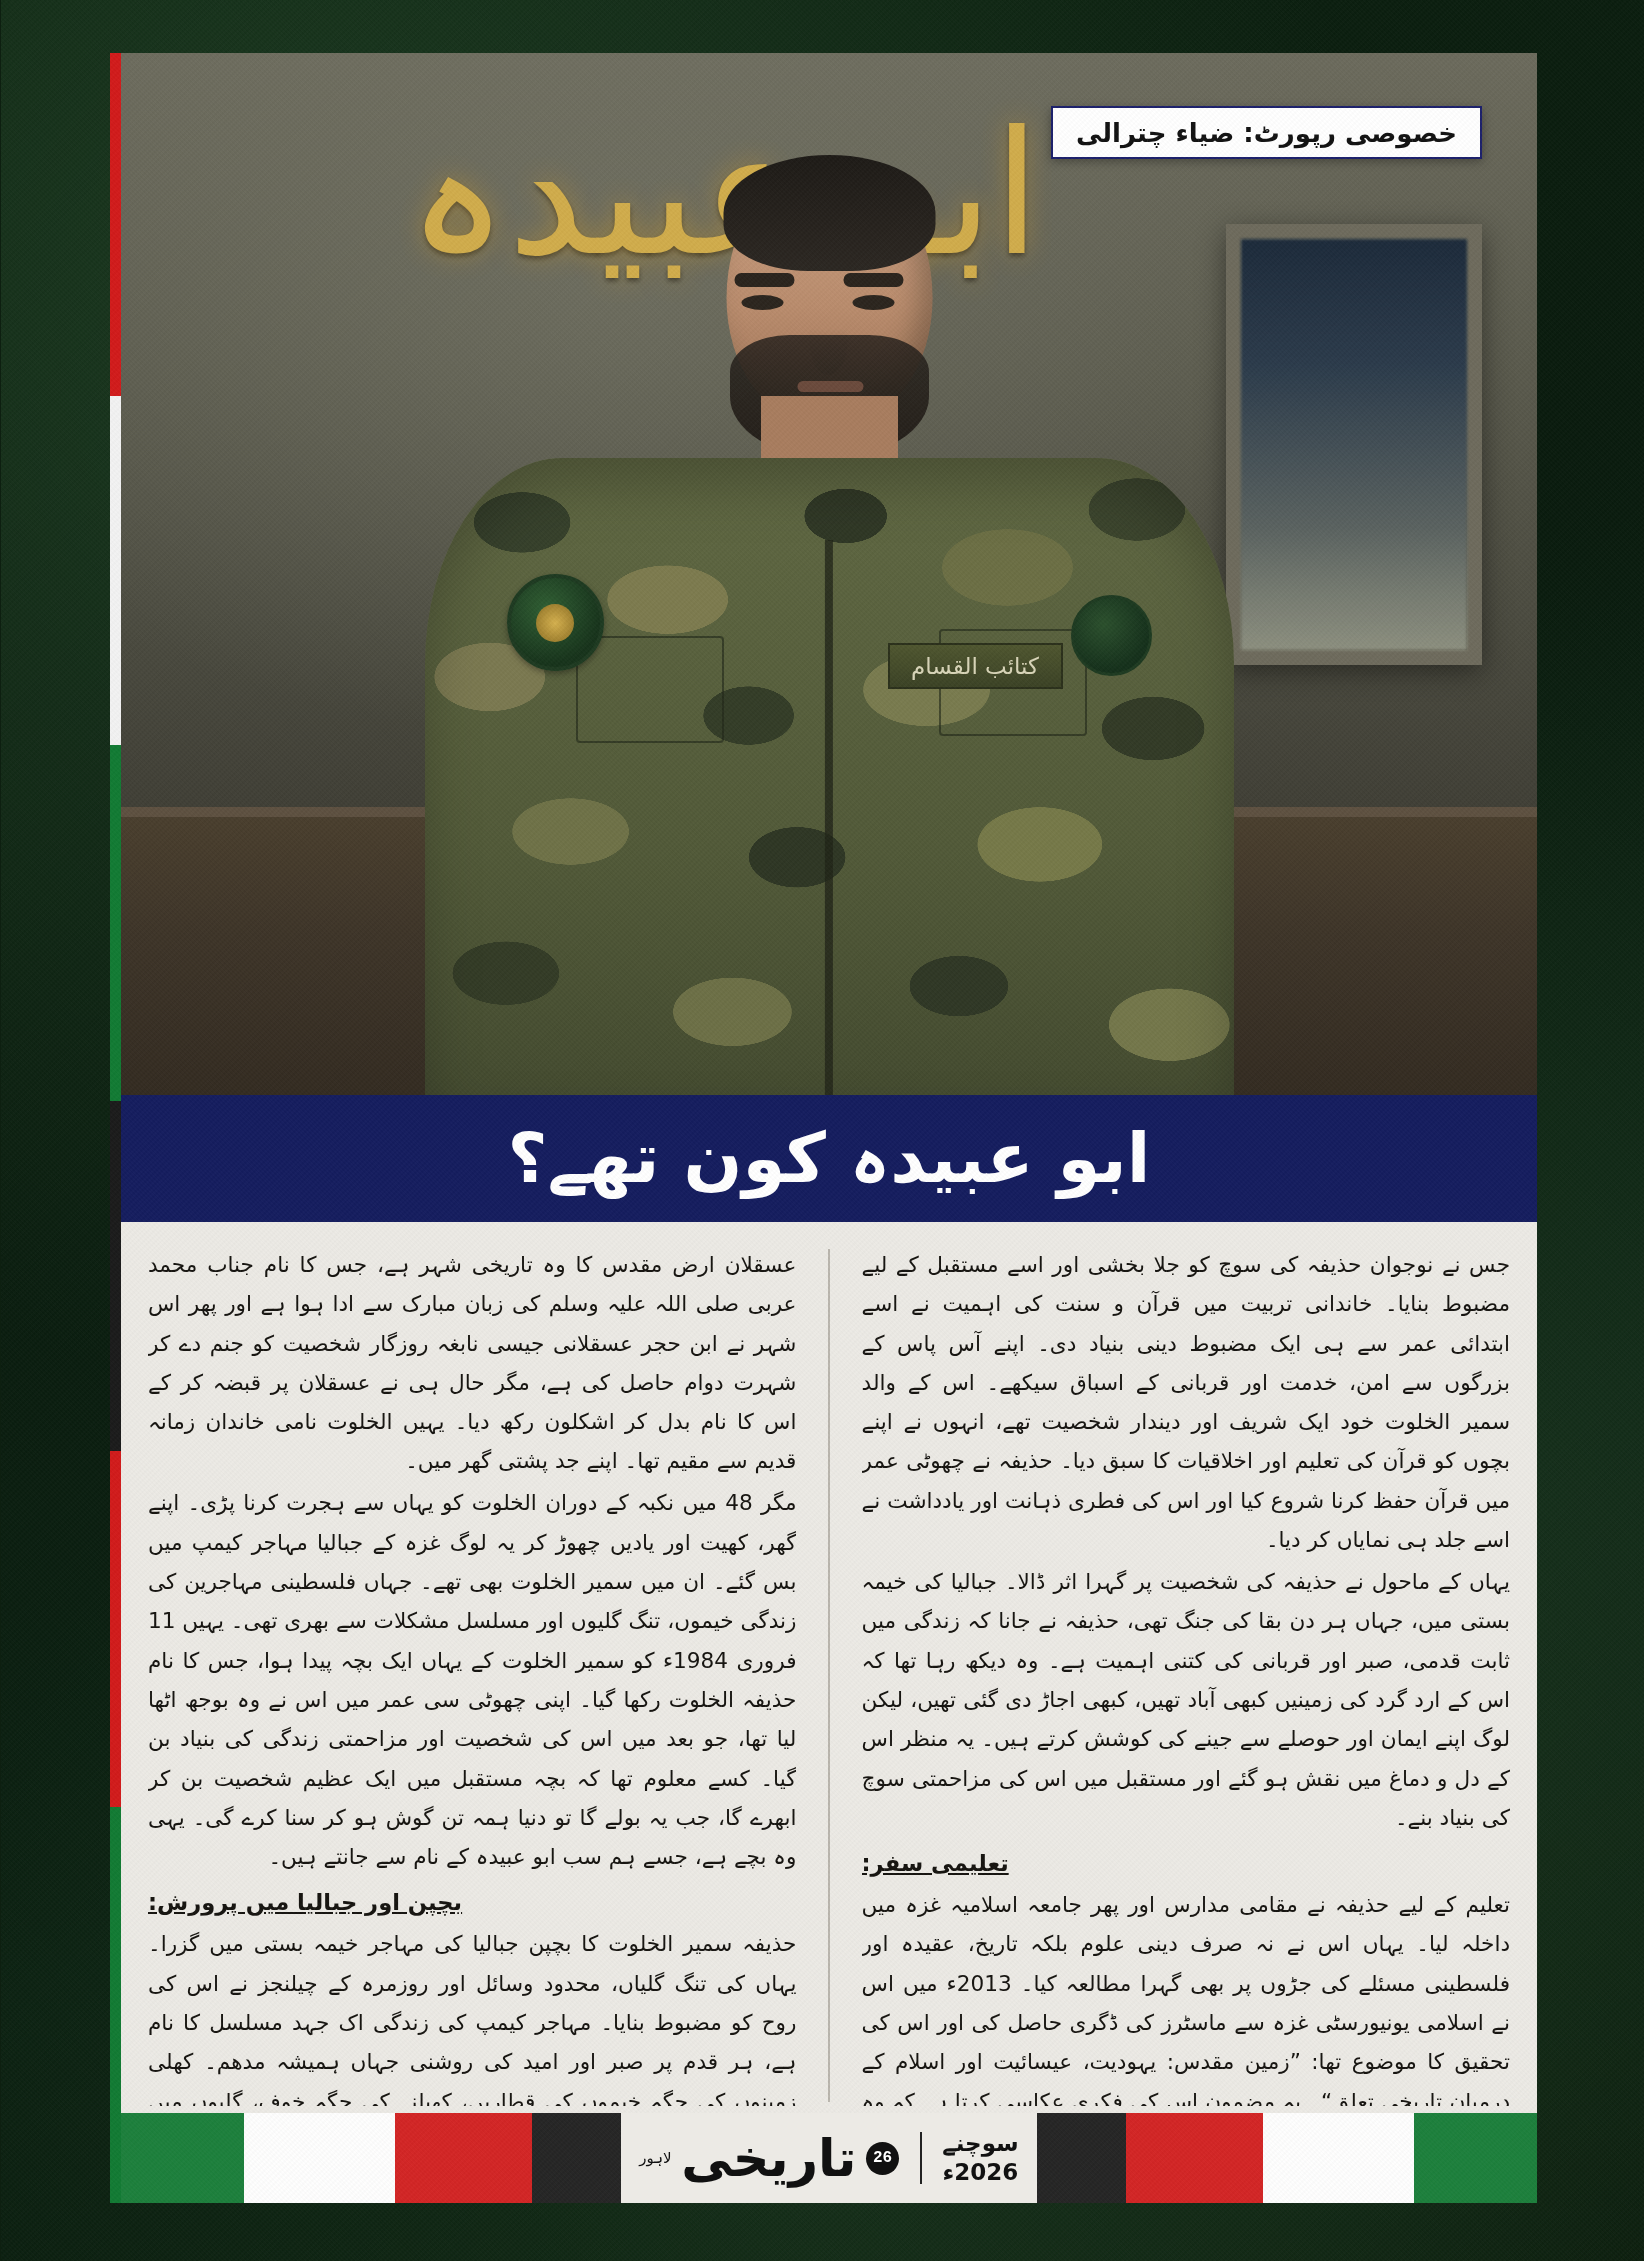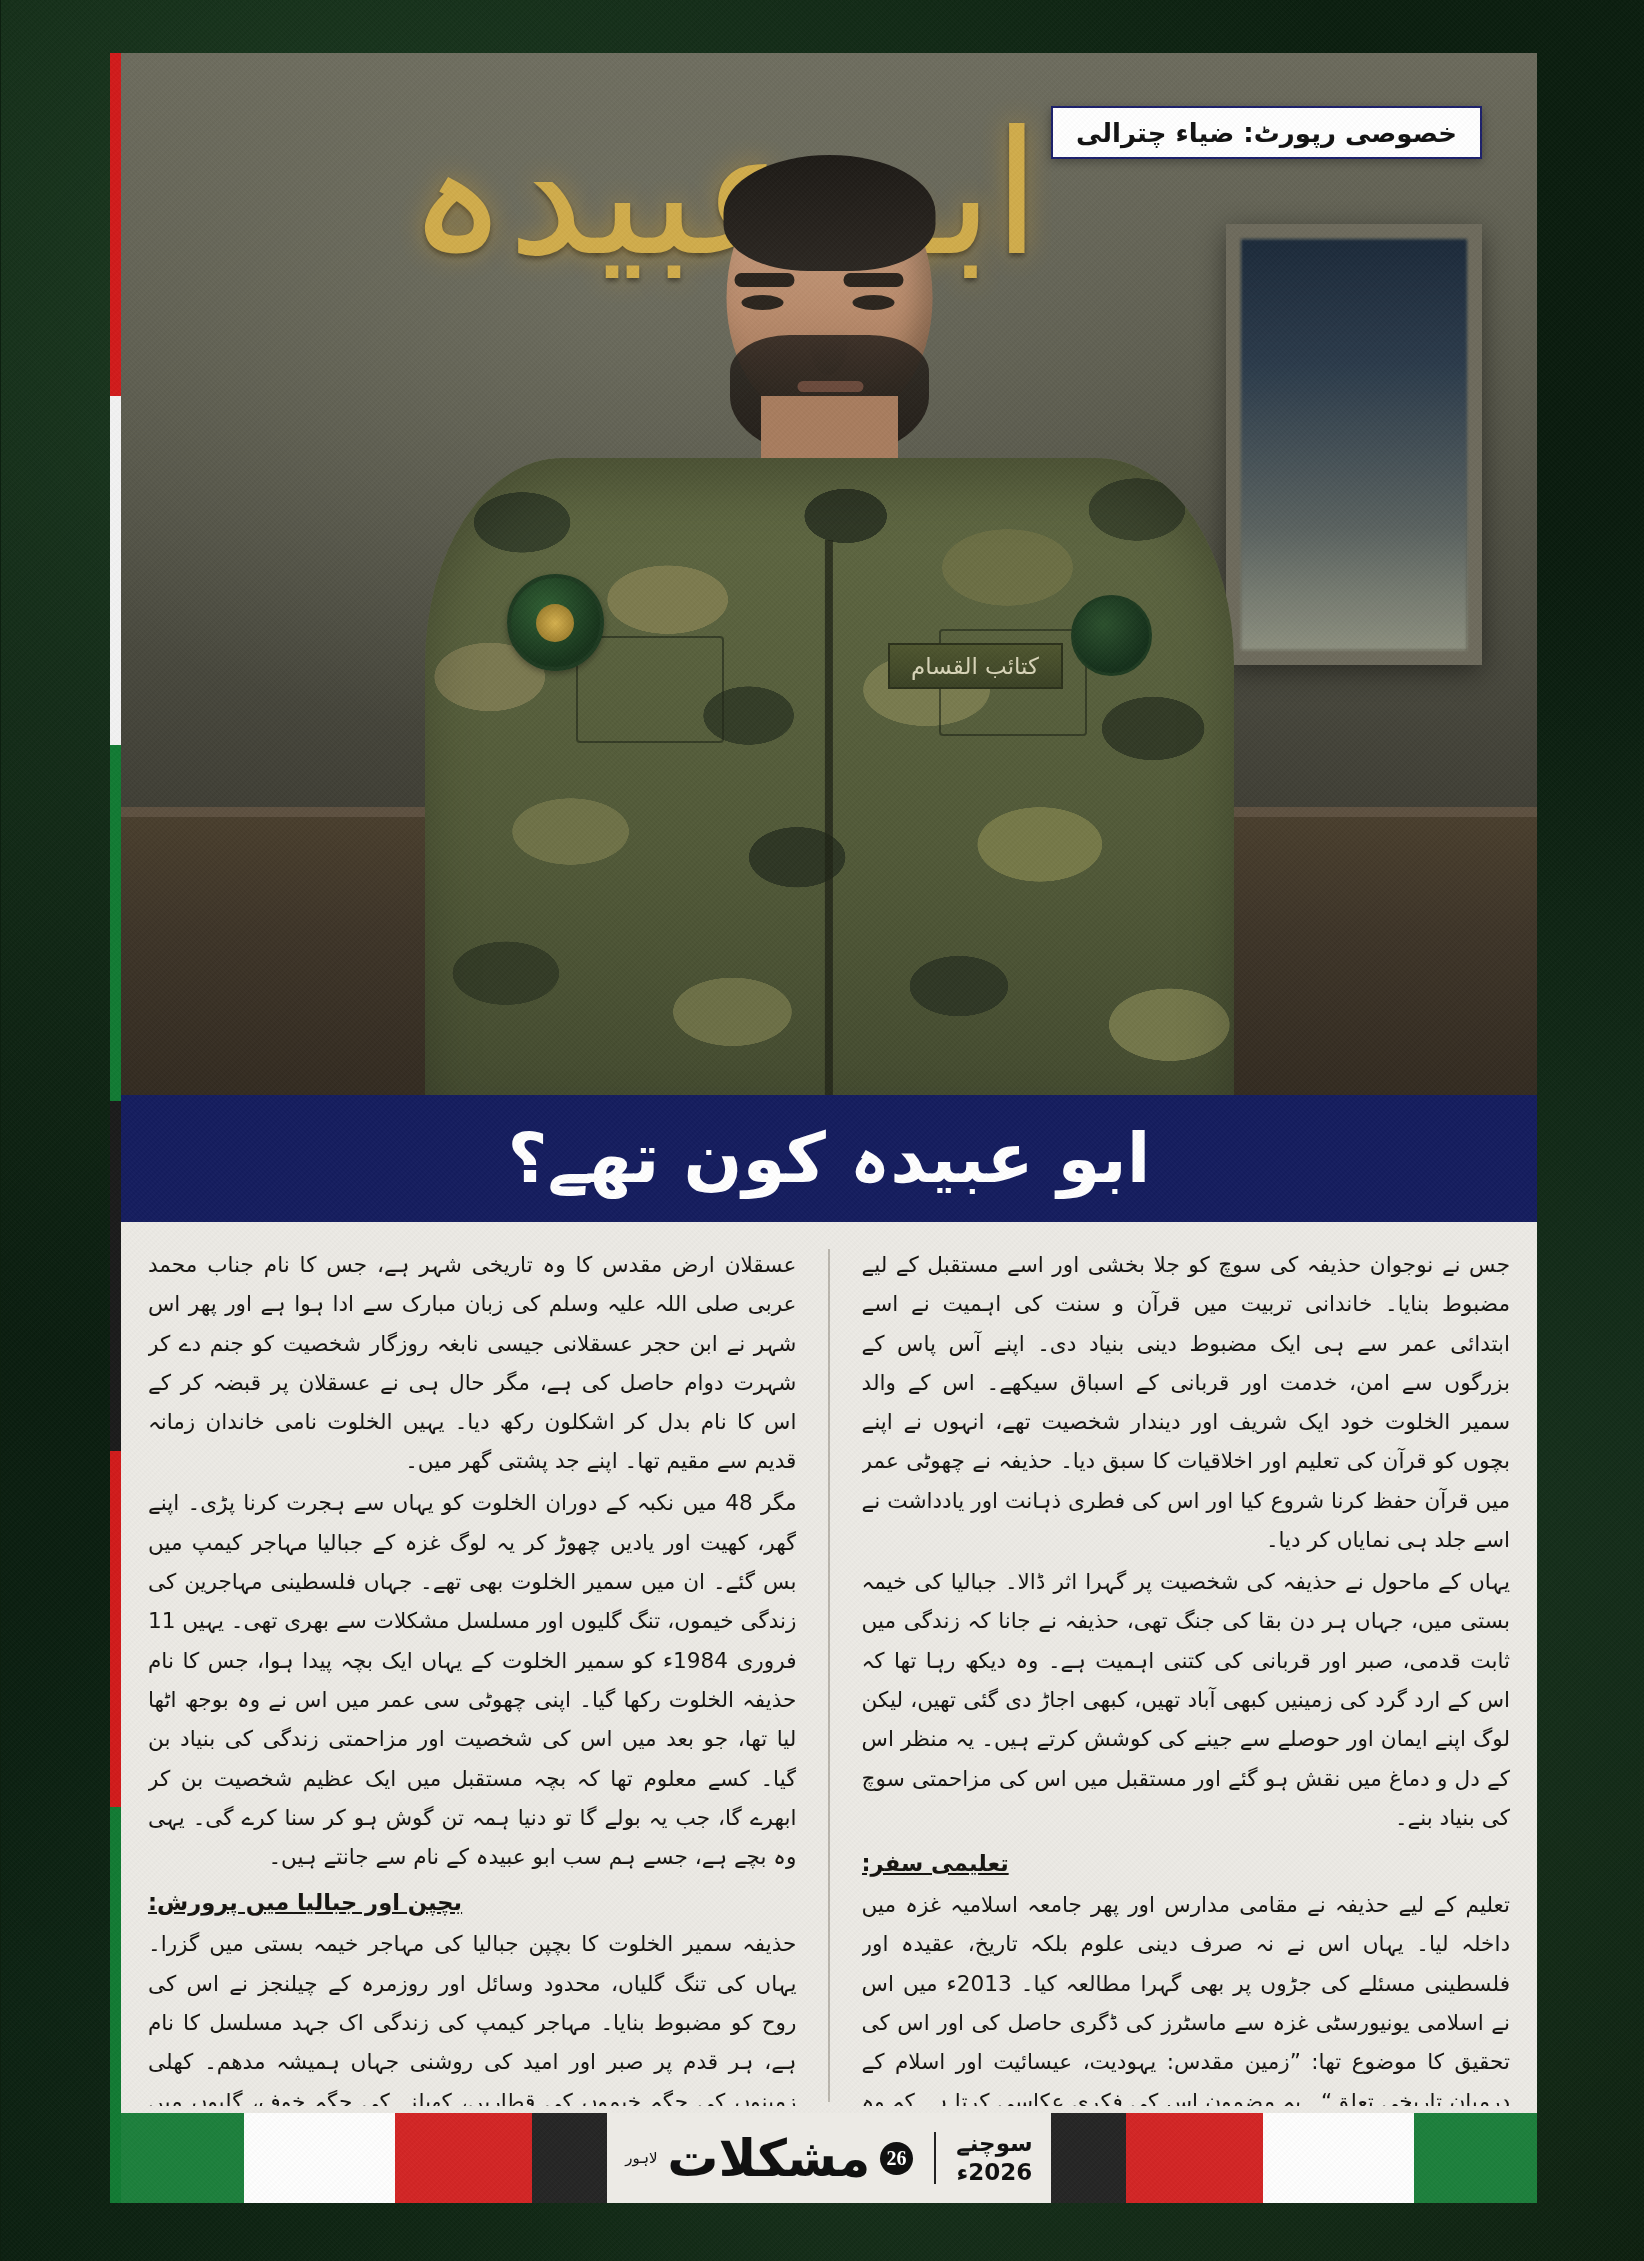--- a/index.html
+++ b/index.html
@@ -394,21 +394,21 @@
   .masthead-sub{
     font-family:"DejaVu Sans", sans-serif;
     font-size: 15px;
     color:#111;
     writing-mode: horizontal-tb;
   }
   .page-num{
     width:33px;height:33px;border-radius:50%;
     background:#111;color:#fff;
     display:flex;align-items:center;justify-content:center;
-    font-size:20px;font-family:Liberation Serif, serif;font-weight:bold;
+    font-size:16px;font-family:Liberation Mono, monospace;font-weight:bold;
   }
   .footer-black{
     position:absolute; left:50%; transform:translateX(-50%);
     bottom:0; width:322px; height:15px; background:#111;
   }
 </style>
 </head>
 <body>
 
 <div class="page">
@@ -479,21 +479,21 @@
       <div class="footer-stripes right"></div>
 
       <div class="footer-center">
         <div class="footer-date">
           <div>سوچنے</div>
           <div>2026ء</div>
         </div>
         <div class="footer-sep"></div>
         <div class="masthead">
           <div class="page-num">26</div>
-          <div class="masthead-name">مشکلات</div>
+          <div class="masthead-name">تاریخی</div>
           <div class="masthead-sub">لاہور</div>
         </div>
       </div>
       <div class="footer-black"></div>
     </div>
 
   </div>
 </div>
 
 

